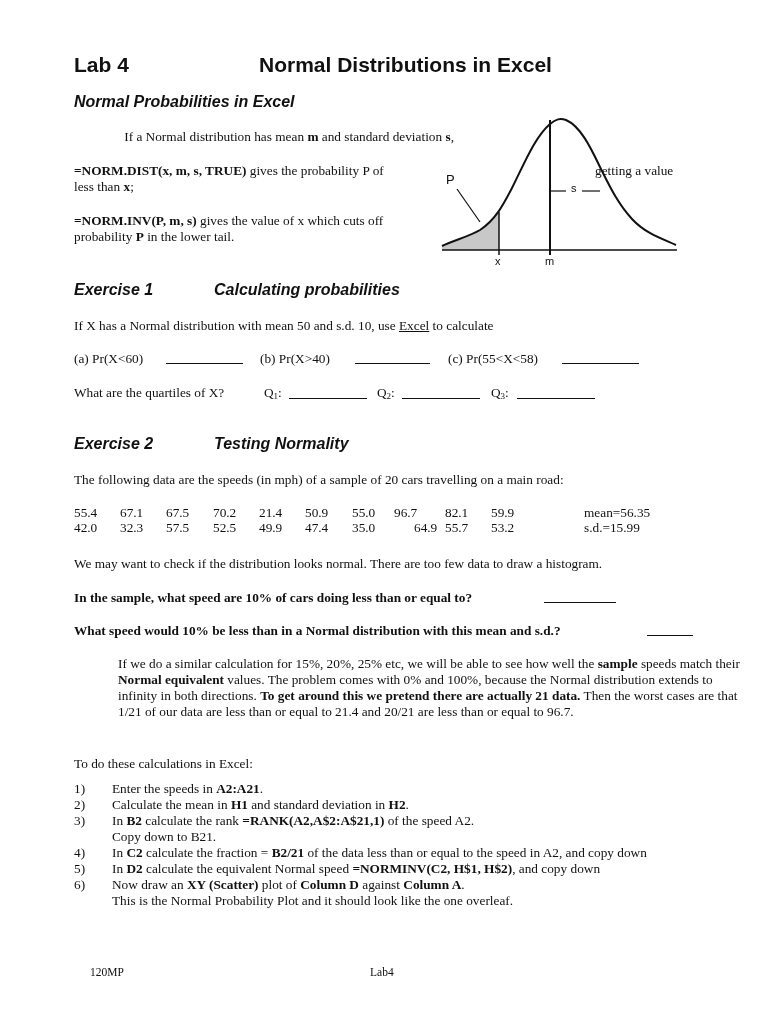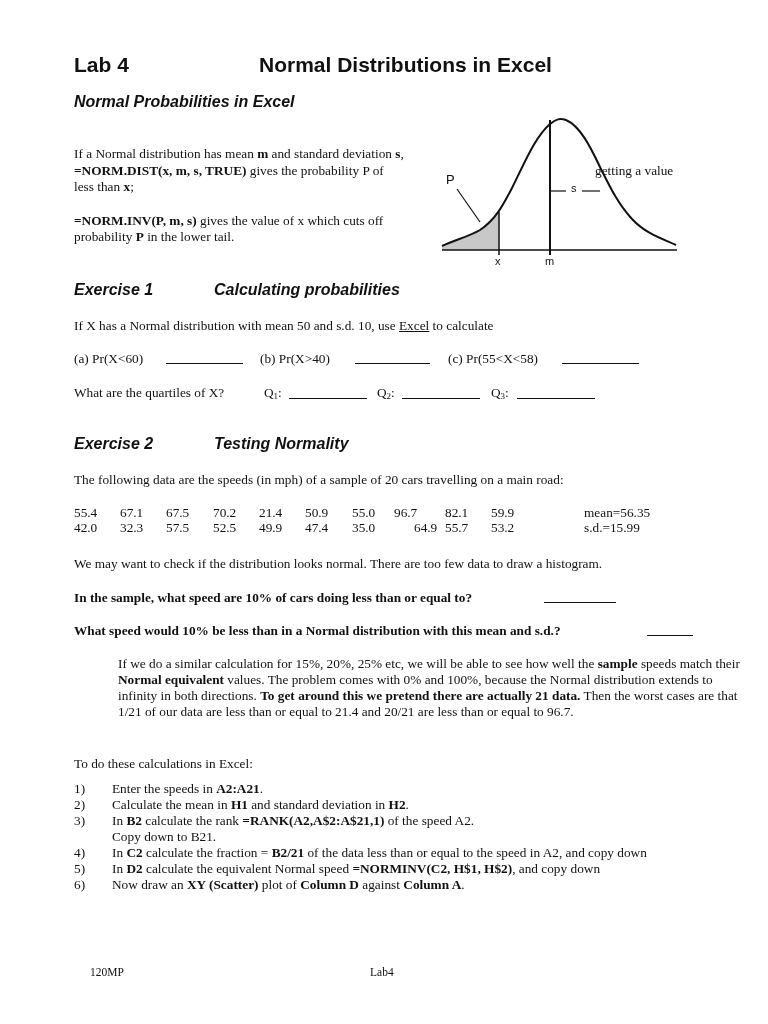--- a/index.html
+++ b/index.html
@@ -19,21 +19,21 @@
   sub { font-size: 9px; vertical-align: -2px; line-height: 0; }
 </style>
 </head>
 <body>
 
 <div class="abs sans title" style="left:74px; top:53px;">Lab 4</div>
 <div class="abs sans title" style="left:259px; top:53px;">Normal Distributions in Excel</div>
 
 <div class="abs sans h2" style="left:74px; top:93px;">Normal Probabilities in Excel</div>
 
-<div class="abs serif" style="left:74px; top:146px; width:380px;">
+<div class="abs serif" style="left:74px; top:129px; width:380px;text-align:right;">
   <span>If a Normal distribution has mean </span><b>m</b><span> and standard deviation </span><b>s</b><span>,</span>
 </div>
 
 <div class="abs serif" style="left:74px; top:163px; width:380px;">
   <b>=NORM.DIST(x, m, s, TRUE)</b><span>  gives the probability P of</span><br>
   <span>less than </span><b>x</b><span>;</span>
 </div>
 <div class="abs serif" style="left:595px; top:163px;"> getting a value</div>
 
 <div class="abs serif" style="left:74px; top:213px; width:380px;">
@@ -161,18 +161,18 @@
   <li>
     <span class="num">3)</span><span>In </span><b>B2</b><span> calculate the rank  </span><b>=RANK(A2,A$2:A$21,1)</b><span> of the speed A2.</span><br><span>Copy down to B21.</span>
   </li>
   <li>
     <span class="num">4)</span><span>In </span><b>C2</b><span> calculate the fraction  = </span><b>B2/21</b><span> of the data less than or equal to the speed in A2, and copy down</span>
   </li>
   <li>
     <span class="num">5)</span><span>In </span><b>D2</b><span> calculate the equivalent Normal speed  </span><b>=NORMINV(C2, H$1, H$2)</b><span>, and copy down</span>
   </li>
   <li>
-    <span class="num">6)</span><span>Now draw an </span><b>XY (Scatter)</b><span> plot of </span><b>Column D</b><span> against </span><b>Column A</b><span>.</span><br>
+    <span class="num">6)</span><span>Now draw an </span><b>XY (Scatter)</b><span> plot of </span><b>Column D</b><span> against </span><b>Column A</b><span>.</span><br><span>This is the Normal Probability Plot and it should look like the one overleaf.</span>
   </li>
 </ol>
 
 <div class="abs serif" style="left:90px; top:964px; font-size:11.5px;">120MP</div>
 <div class="abs serif" style="left:370px; top:964px; font-size:11.5px;">Lab4</div>
 
 </body></html>

